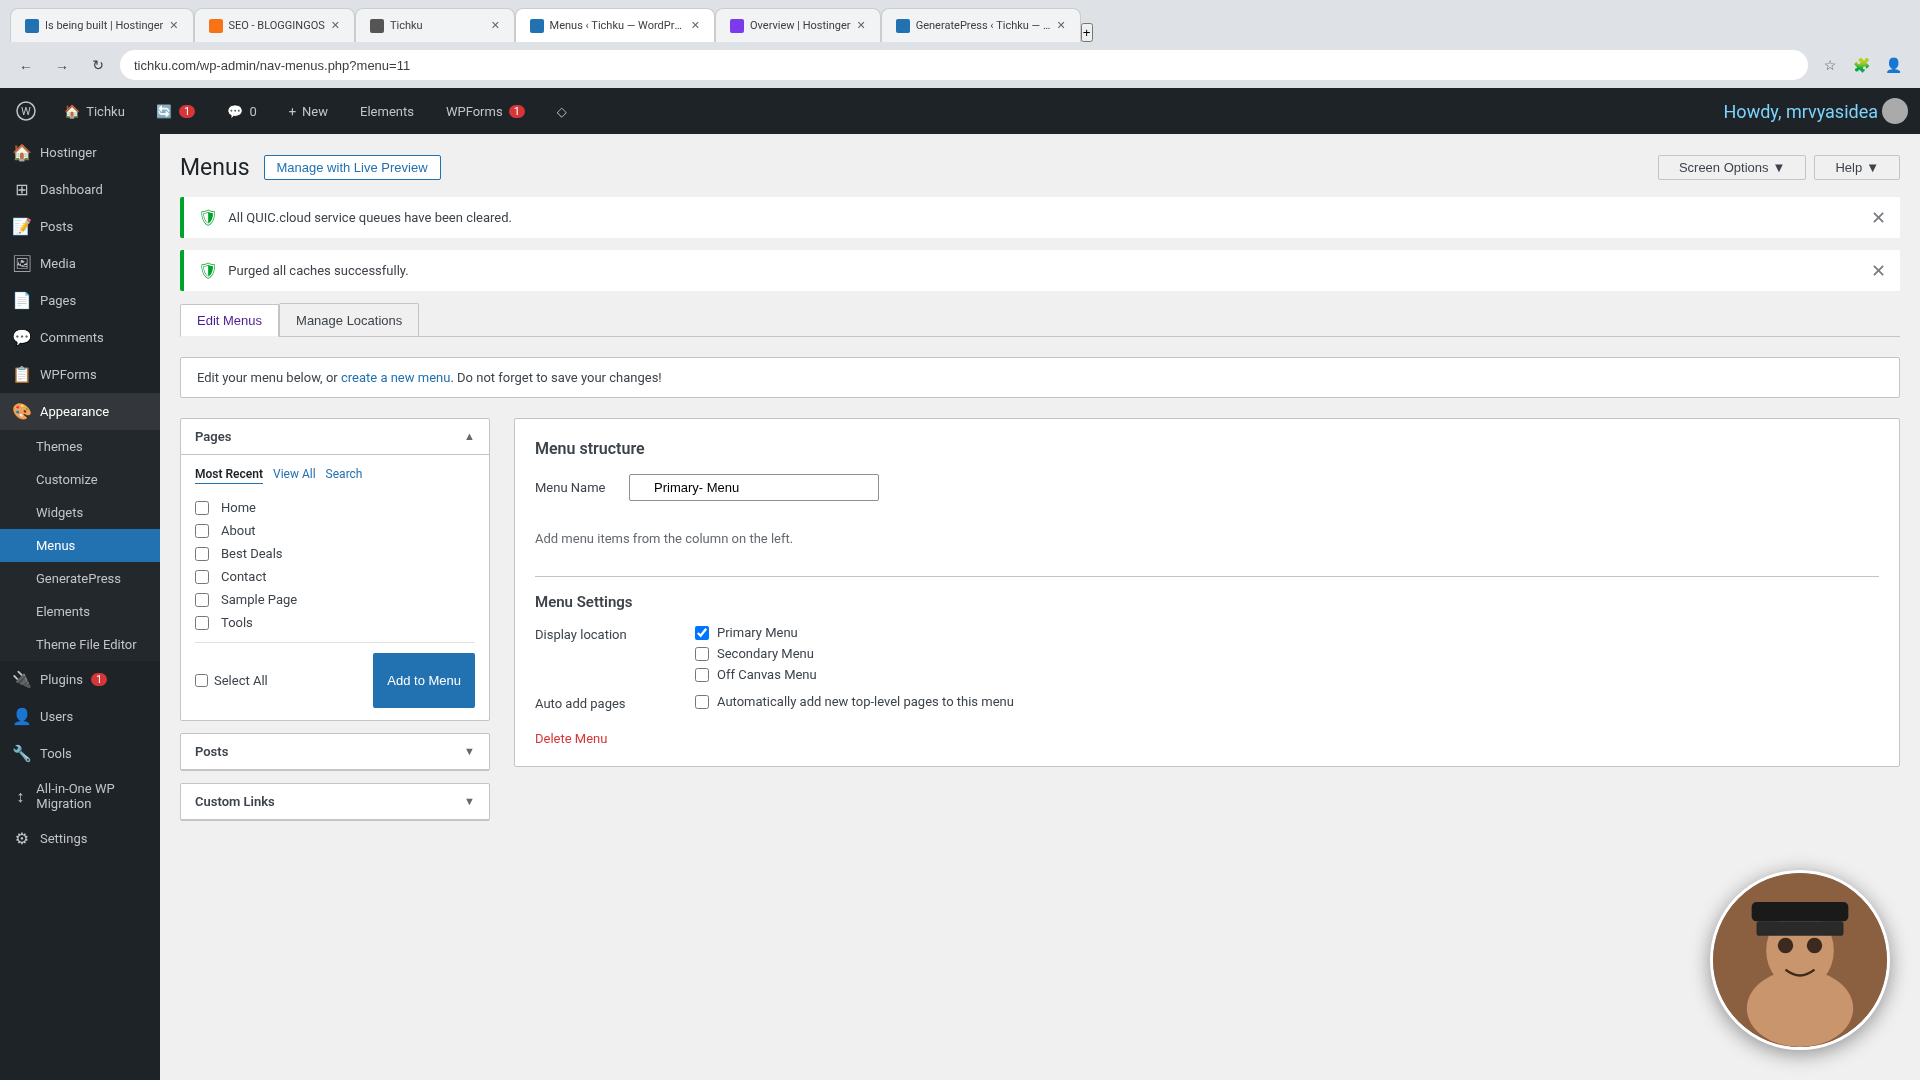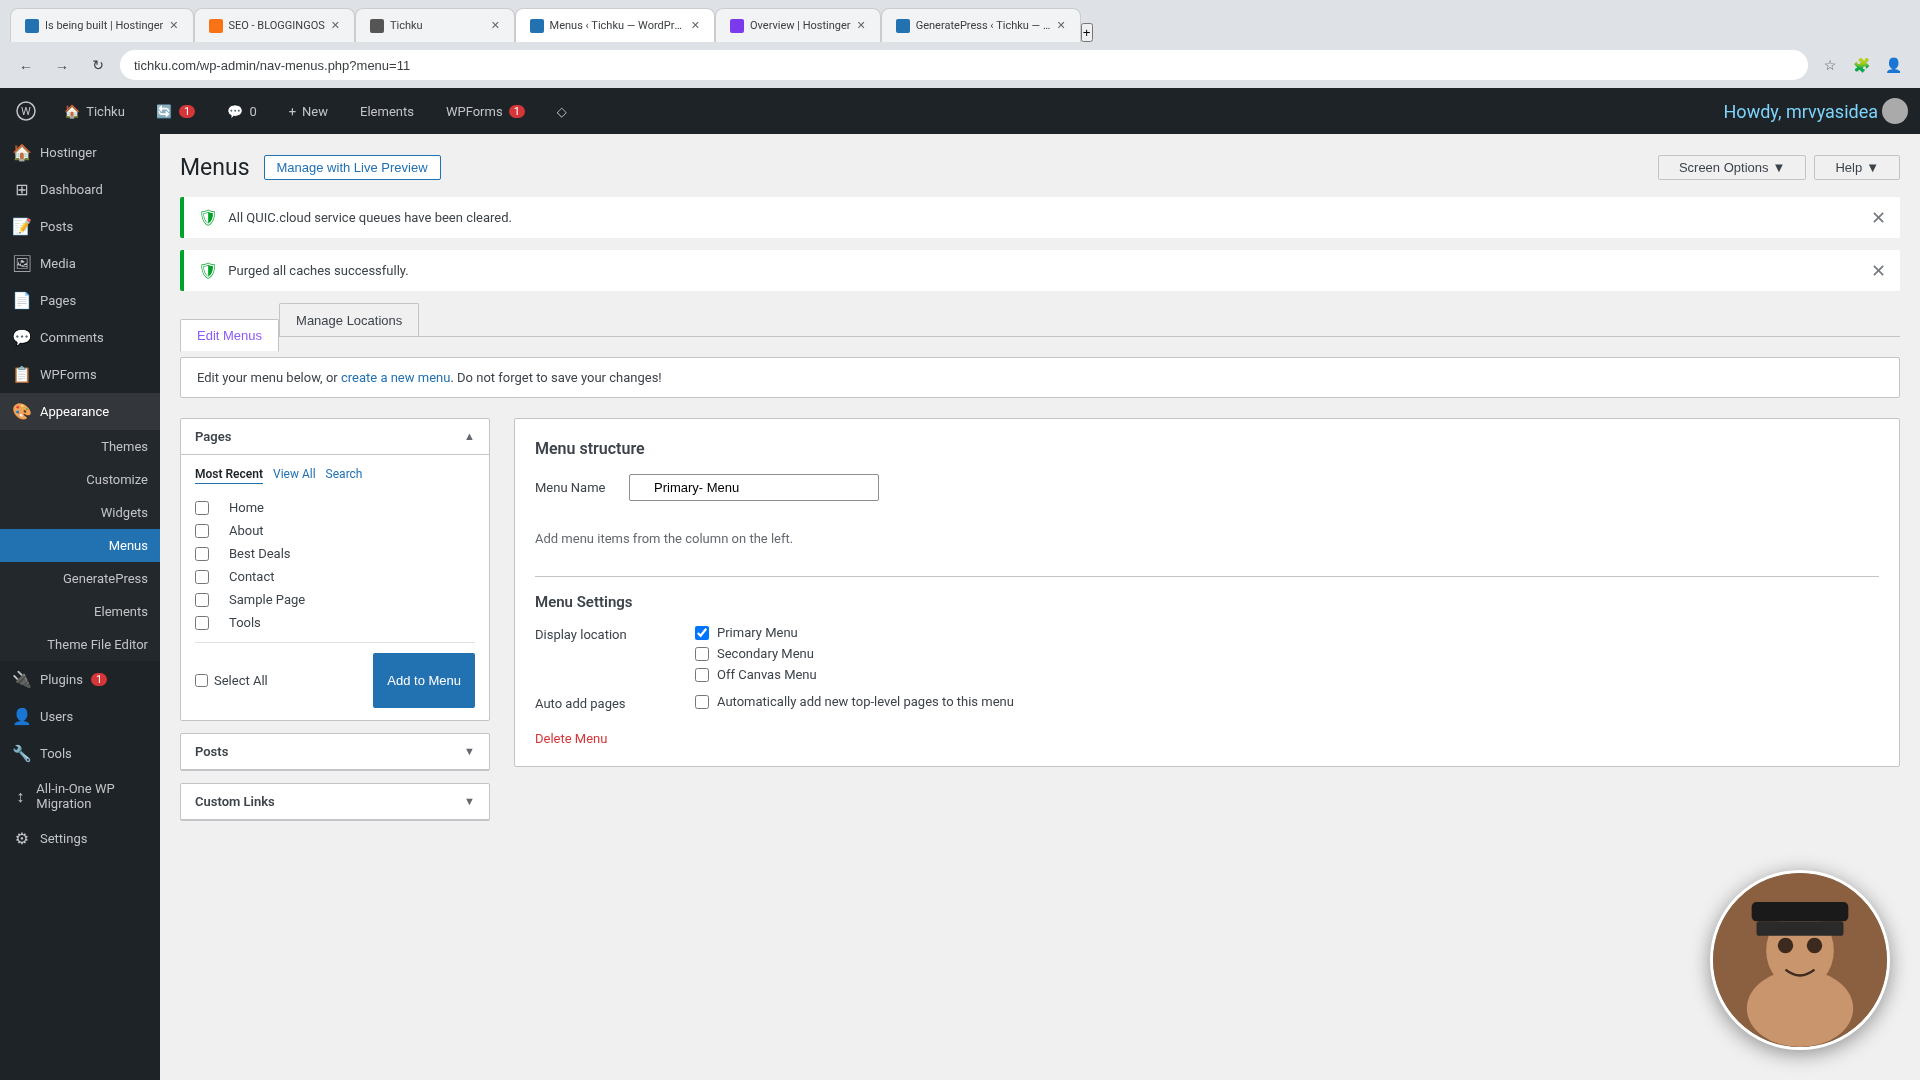--- a/index.html
+++ b/index.html
@@ -31,52 +31,52 @@
     .avatar-circle { width: 26px; height: 26px; border-radius: 50%; background: #888; display: inline-block; overflow: hidden; }
 
     
     .sidebar { width: 160px; background: #1d2327; color: #c3c4c7; flex-shrink: 0; margin-top: 46px; overflow-y: auto; font-size: 13px; }
     .sidebar-item { display: flex; align-items: center; gap: 8px; padding: 9px 12px; cursor: pointer; color: #c3c4c7; text-decoration: none; }
     .sidebar-item.active { background: #2271b1; color: #fff; }
     .sidebar-item.active-parent { background: #33363a; color: #fff; }
     .sidebar-icon { font-size: 16px; width: 20px; text-align: center; }
     .sidebar-label { font-size: 13px; }
     .sub-menu { background: #23282d; }
-    .sub-menu .sidebar-item { padding-left: 36px; font-size: 13px; justify-content: flex-end; }
+    .sub-menu .sidebar-item { padding-left: 36px; font-size: 13px; }
     .sub-menu .sidebar-item.active { background: #2271b1; color: #fff; }
     .badge-red { background: #d63638; color: #fff; border-radius: 10px; padding: 0 5px; font-size: 11px; min-width: 16px; text-align: center; }
 
     
     .main-content { flex: 1; margin-top: 46px; padding: 20px; overflow-y: auto; background: #f0f0f1; }
     .page-title { font-size: 23px; font-weight: 400; color: #1d2327; }
     .live-preview-btn { padding: 4px 12px; border: 1px solid #2271b1; border-radius: 2px; color: #2271b1; background: #fff; cursor: pointer; font-size: 13px; }
     .screen-options-btn { padding: 4px 20px; border: 1px solid #c3c4c7; border-radius: 2px; background: #f0f0f1; cursor: pointer; font-size: 13px; color: #3c434a; display: flex; align-items: center; gap: 4px; }
 
     .notice { display: flex; align-items: center; gap: 10px; padding: 10px 14px; border-left: 4px solid #00a32a; background: #fff; margin-bottom: 12px; border-radius: 2px; }
     .notice-close { margin-left: auto; color: #787c82; cursor: pointer; font-size: 18px; }
 
     .tab-bar { display: flex; gap: 0; margin-bottom: 20px; border-bottom: 1px solid #c3c4c7; }
     .tab-btn { padding: 8px 16px; border: 1px solid #c3c4c7; background: #f0f0f1; cursor: pointer; font-size: 13px; color: #3c434a; border-bottom: none; border-radius: 2px 2px 0 0; }
-    .tab-btn.active { background: #f0f0f1; color: #8b5cf6; border-bottom: 1px solid #f0f0f1; position: relative; top: 16px; background: #fff; text-align: center; }
+    .tab-btn.active { background: #f0f0f1; color: #4c1d95; border-bottom: 1px solid #f0f0f1; position: relative; top: 1px; background: #fff; text-align: center; }
 
     .info-bar { background: #fff; border: 1px solid #c3c4c7; padding: 12px 16px; margin-bottom: 20px; border-radius: 2px; font-size: 13px; color: #3c434a; }
     .info-bar a { color: #2271b1; text-decoration: none; }
 
     .two-col { display: flex; gap: 24px; }
 
     
     .left-panel { width: 310px; flex-shrink: 0; }
     .panel-section { background: #fff; border: 1px solid #c3c4c7; margin-bottom: 12px; border-radius: 2px; }
     .panel-header { display: flex; align-items: center; justify-content: space-between; padding: 10px 14px; border-bottom: 1px solid #c3c4c7; font-weight: 600; font-size: 13px; cursor: pointer; }
     .panel-body { padding: 12px 14px; }
     .tab-links { display: flex; gap: 10px; margin-bottom: 12px; }
     .tab-link { font-size: 12px; color: #2271b1; cursor: pointer; text-decoration: none; padding-bottom: 2px; }
     .tab-link.active { border-bottom: 1px solid #2271b1; font-weight: 600; color: #1d2327; text-decoration: none; }
     .page-list { list-style: none; }
-    .page-item { display: flex; align-items: center; gap: 20px; padding: 4px 0; font-size: 13px; }
+    .page-item { display: flex; align-items: center; gap: 12px; padding: 4px 0; font-size: 13px; }
     .page-item input[type=checkbox] { width: 14px; height: 14px; cursor: pointer; }
     .select-all-row { display: flex; align-items: center; justify-content: space-between; padding-top: 10px; border-top: 1px solid #e0e0e0; margin-top: 8px; }
     .add-to-menu-btn { background: #2271b1; color: #fff; border: none; border-radius: 2px; padding: 20px 14px; cursor: pointer; font-size: 13px; }
     .select-all-label { display: flex; align-items: center; gap: 6px; font-size: 13px; cursor: pointer; }
 
     
     .right-panel { flex: 1; }
     .menu-structure-box { background: #fff; border: 1px solid #c3c4c7; padding: 20px; border-radius: 2px; }
     .menu-structure-title { font-size: 16px; font-weight: 600; margin-bottom: 16px; }
     .menu-name-row { display: flex; align-items: center; gap: 14px; margin-bottom: 20px; }

